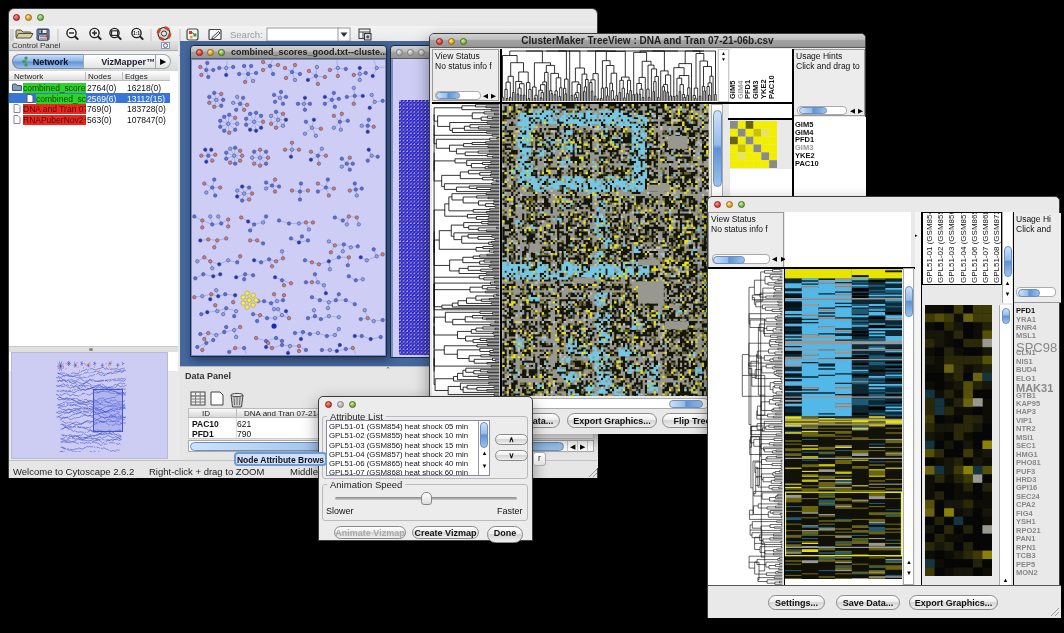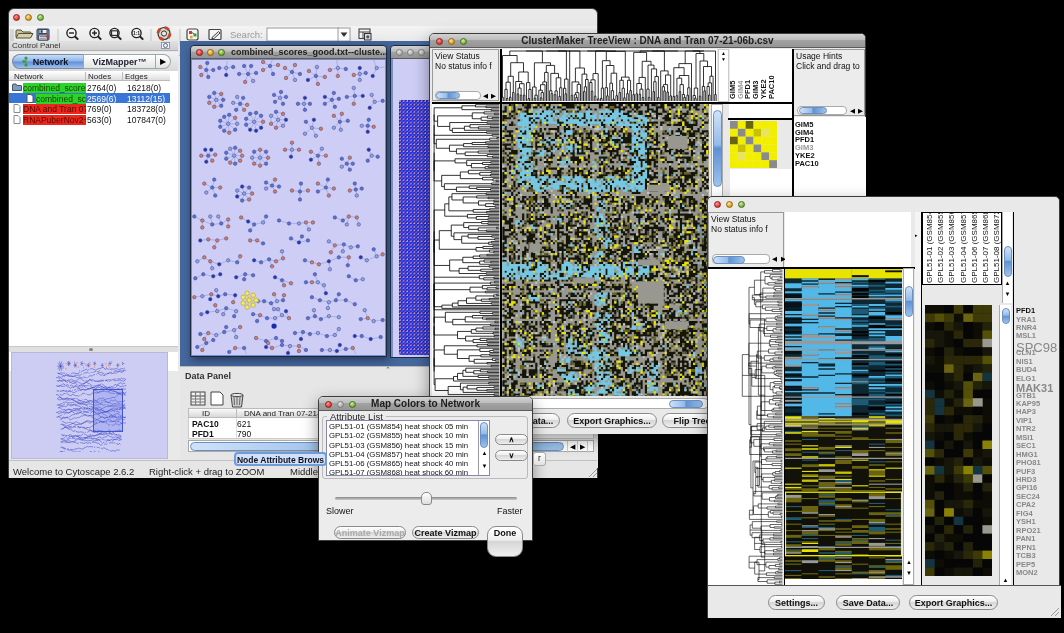--- a/index.html
+++ b/index.html
@@ -109,21 +109,21 @@
           <circle cx="4.5" cy="3.5" r="2" fill="none" stroke="#667"></circle>
         </svg>
  <div class="abs" style="left:0;top:11px;width:169px;height:19px;background:linear-gradient(#f2f2f2,#d8d8d8)">
   <div class="abs" style="left:3px;top:2px;width:71px;height:15px;border:1px solid #7a8a9e;border-right:none;border-radius:8px 0 0 8px;background:linear-gradient(#cadefa,#8fb5e8 45%,#6292d6 55%,#9dc0ee);font-size:9px;font-weight:bold;color:#112;text-align:center;line-height:15px">&nbsp;&nbsp;Network</div>
   <svg width="8" height="11" viewBox="0 0 8 11" style="left:13px;top:4px">
             <circle cx="4" cy="2" r="1.6" fill="#3a9a35"></circle>
             <circle cx="4" cy="9" r="1.6" fill="#3a9a35"></circle>
             <circle cx="1.8" cy="5.5" r="1.4" fill="#3a9a35"></circle>
             <line x1="4" y1="3" x2="4" y2="8" stroke="#3a9a35"></line>
           </svg>
-  <div class="abs" style="left:74px;top:2px;width:73px;height:15px;border:1px solid #9aa;background:linear-gradient(#fff,#e4e4e4);font-size:9px;font-weight:bold;color:#223;text-align:center;line-height:15px">VizMapper™</div>
+  <div class="abs" style="left:74px;top:2px;width:73px;height:15px;border:1px solid #9aa;background:linear-gradient(#fff,#e4e4e4);font-size:9px;font-weight:bold;color:#223;text-align:right;line-height:15px">VizMapper™</div>
   <div class="abs" style="left:147px;top:2px;width:15px;height:15px;border:1px solid #9aa;border-left:none;border-radius:0 8px 8px 0;background:linear-gradient(#fff,#e4e4e4)">
             <span style="position:absolute;left:4px;top:2px;font-size:8px">▶</span>
           </div>
  </div>
  <div class="abs" style="left:0;top:30px;width:169px;height:300px;background:#fff"></div>
 
 <div class="abs" style="left:0;top:31px;width:161px;height:9px;background:linear-gradient(#fdfdfd,#dedede);border-bottom:1px solid #bbb;font-size:8px;color:#222">
  <span class="abs" style="left:5px;top:0">Network</span>
           <span class="abs" style="left:79px;top:0">Nodes</span>
           <span class="abs" style="left:116px;top:0">Edges</span>
@@ -377,48 +377,50 @@
       <span class="sbthumbv" style="left:167px;top:1px;width:34px;height:8px"></span>
     </div>
 <div class="abs" style="left:0;top:377px;width:437px;height:23px;background:#e9e9e9">
   <span class="aqua" style="position:absolute;left:66px;top:2px;width:64px;height:15px;line-height:14px">Save Data...</span>
   <span class="aqua" style="position:absolute;left:137px;top:2px;width:90px;height:15px;line-height:14px">Export Graphics...</span>
   <span class="aqua" style="position:absolute;left:232px;top:2px;width:85px;height:15px;line-height:14px">Flip Tree Node</span>
 </div>
 </div>
 
 <div class="win" style="left:318px;top:396px;width:215px;height:145px;background:#ececec">
-  <div class="tbar">Map Colors to Network</div>
   <div class="lights"><span class="lt lr"></span><span class="lt lgr"></span><span class="lt lg"></span></div>
 
 <div class="gbox" style="left:3px;top:19px;width:206px;height:63px">
       <span>Attribute List</span>
     </div>
 <div class="abs" style="left:7px;top:23px;width:164px;height:56px;background:#fff;border:1px solid #88a;font-size:7.8px;color:#111;overflow:hidden;padding:1px 3px 0 2px">
       <div style="height:9.3px;line-height:9.5px;white-space:nowrap">GPL51-01 (GSM854) heat shock 05 min</div>
       <div style="height:9.3px;line-height:9.5px;white-space:nowrap">GPL51-02 (GSM855) heat shock 10 min</div>
       <div style="height:9.3px;line-height:9.5px;white-space:nowrap">GPL51-03 (GSM856) heat shock 15 min</div>
       <div style="height:9.3px;line-height:9.5px;white-space:nowrap">GPL51-04 (GSM857) heat shock 20 min</div>
       <div style="height:9.3px;line-height:9.5px;white-space:nowrap">GPL51-06 (GSM865) heat shock 40 min</div>
       <div style="height:9.3px;line-height:9.5px;white-space:nowrap">GPL51-07 (GSM868) heat shock 60 min</div>
     </div>
 <div class="sb" style="left:159px;top:24px;width:11px;height:54px;border:none;border-left:1px solid #99a">
   <span class="sbthumb" style="left:1px;top:1px;width:8px;height:26px"></span>
   <span class="abs" style="left:2.5px;top:29px;font-size:6px">▲</span>
       <span class="abs" style="left:2.5px;top:42px;font-size:6px">▼</span>
 </div>
 <span class="aqua" style="position:absolute;left:176px;top:37px;width:33px;height:11px;line-height:10px;border-radius:6px;font-size:8px">∧</span>
 <span class="aqua" style="position:absolute;left:176px;top:53px;width:33px;height:11px;line-height:10px;border-radius:6px;font-size:8px">∨</span>
+<div class="gbox" style="left:3px;top:87px;width:206px;height:37px">
+      <span>Animation Speed</span>
+    </div>
 <div class="abs" style="left:16px;top:100px;width:182px;height:3px;background:linear-gradient(#888,#ccc);border-radius:2px"></div>
 <div class="abs" style="left:102px;top:95px;width:11px;height:13px;background:linear-gradient(#fff,#ddd);border:1px solid #888;border-radius:5px 5px 3px 3px"></div>
 <span class="abs" style="left:7px;top:109px;font-size:9px;color:#111">Slower</span>
 <span class="abs" style="left:178px;top:109px;font-size:9px;color:#111">Faster</span>
 <span class="aqua" style="position:absolute;left:15px;top:129px;width:72px;height:13px;line-height:12px;color:#aaa">Animate Vizmap</span>
 <span class="aqua" style="position:absolute;left:93px;top:129px;width:67px;height:13px;line-height:12px">Create Vizmap</span>
-<span class="aqua" style="position:absolute;left:168px;top:129px;width:36px;height:31px;line-height:12px">Done</span>
+<span class="aqua" style="position:absolute;left:168px;top:129px;width:36px;height:17px;line-height:12px">Done</span>
 </div>
 
 <div class="win" style="left:707px;top:196px;width:353px;height:422px">
   <div class="lights"><span class="lt lr"></span><span class="lt lo"></span><span class="lt lg"></span></div>
 
 <div class="abs" style="left:0;top:15px;width:76px;height:56px;background:#ececec;border:1px solid #999">
   <div class="abs" style="left:2px;top:1px;font-size:8.5px;color:#111">View Status<br>No status info f</div>
   <div class="sb" style="left:3px;top:41px;width:58px;height:10px;border-radius:4px">
         <span class="sbthumbv" style="left:0;top:0.5px;width:32px;height:8px"></span>
       </div>
@@ -652,20 +654,26 @@
       <rect x="28.7" y="262.5" width="9.8" height="8.7" fill="#16160a"></rect>
       <rect x="38.3" y="262.5" width="9.8" height="8.7" fill="#16160a"></rect>
       <rect x="47.9" y="262.5" width="9.8" height="8.7" fill="#060606"></rect>
     </svg>
 <div class="sb" style="left:291px;top:108px;width:12px;height:296px;border:none;border-left:1px solid #aaa">
   <span class="sbthumb" style="left:2px;top:3px;width:8px;height:16px"></span>
   <span class="abs" style="left:2.5px;top:272px;font-size:6px">▲</span>
       <span class="abs" style="left:2.5px;top:283px;font-size:6px">▼</span>
 </div>
 <div class="blk" style="left:304.5px;top:15px;width:1.5px;height:373px"></div>
+<div class="abs" style="left:306px;top:16px;width:47px;height:90px;background:#ececec;border-bottom:1px solid #999">
+  <div class="abs" style="left:2px;top:1px;font-size:8.5px;color:#111;white-space:nowrap">Usage Hi<br>Click and</div>
+  <div class="sb" style="left:2px;top:74px;width:40px;height:10px;border-radius:4px">
+        <span class="sbthumbv" style="left:1px;top:0.5px;width:22px;height:8px"></span>
+      </div>
+</div>
 <div class="abs" style="left:308px;top:109.0px;font-size:7.5px;font-weight:bold;color:#111">PFD1</div>
     <div class="abs" style="left:308px;top:117.5px;font-size:7.5px;font-weight:bold;color:#888">YRA1</div>
     <div class="abs" style="left:308px;top:125.9px;font-size:7.5px;font-weight:bold;color:#888">RNR4</div>
     <div class="abs" style="left:308px;top:134.3px;font-size:7.5px;font-weight:bold;color:#888">MSL1</div>
     <div class="abs" style="left:308px;top:142.8px;font-size:13px;font-weight:normal;color:#888">SPC98</div>
     <div class="abs" style="left:308px;top:151.2px;font-size:7.5px;font-weight:bold;color:#888">CLN1</div>
     <div class="abs" style="left:308px;top:159.7px;font-size:7.5px;font-weight:bold;color:#888">NIS1</div>
     <div class="abs" style="left:308px;top:168.1px;font-size:7.5px;font-weight:bold;color:#888">BUD4</div>
     <div class="abs" style="left:308px;top:176.6px;font-size:7.5px;font-weight:bold;color:#888">ELG1</div>
     <div class="abs" style="left:308px;top:185.1px;font-size:11px;font-weight:bold;color:#888">MAK31</div>

